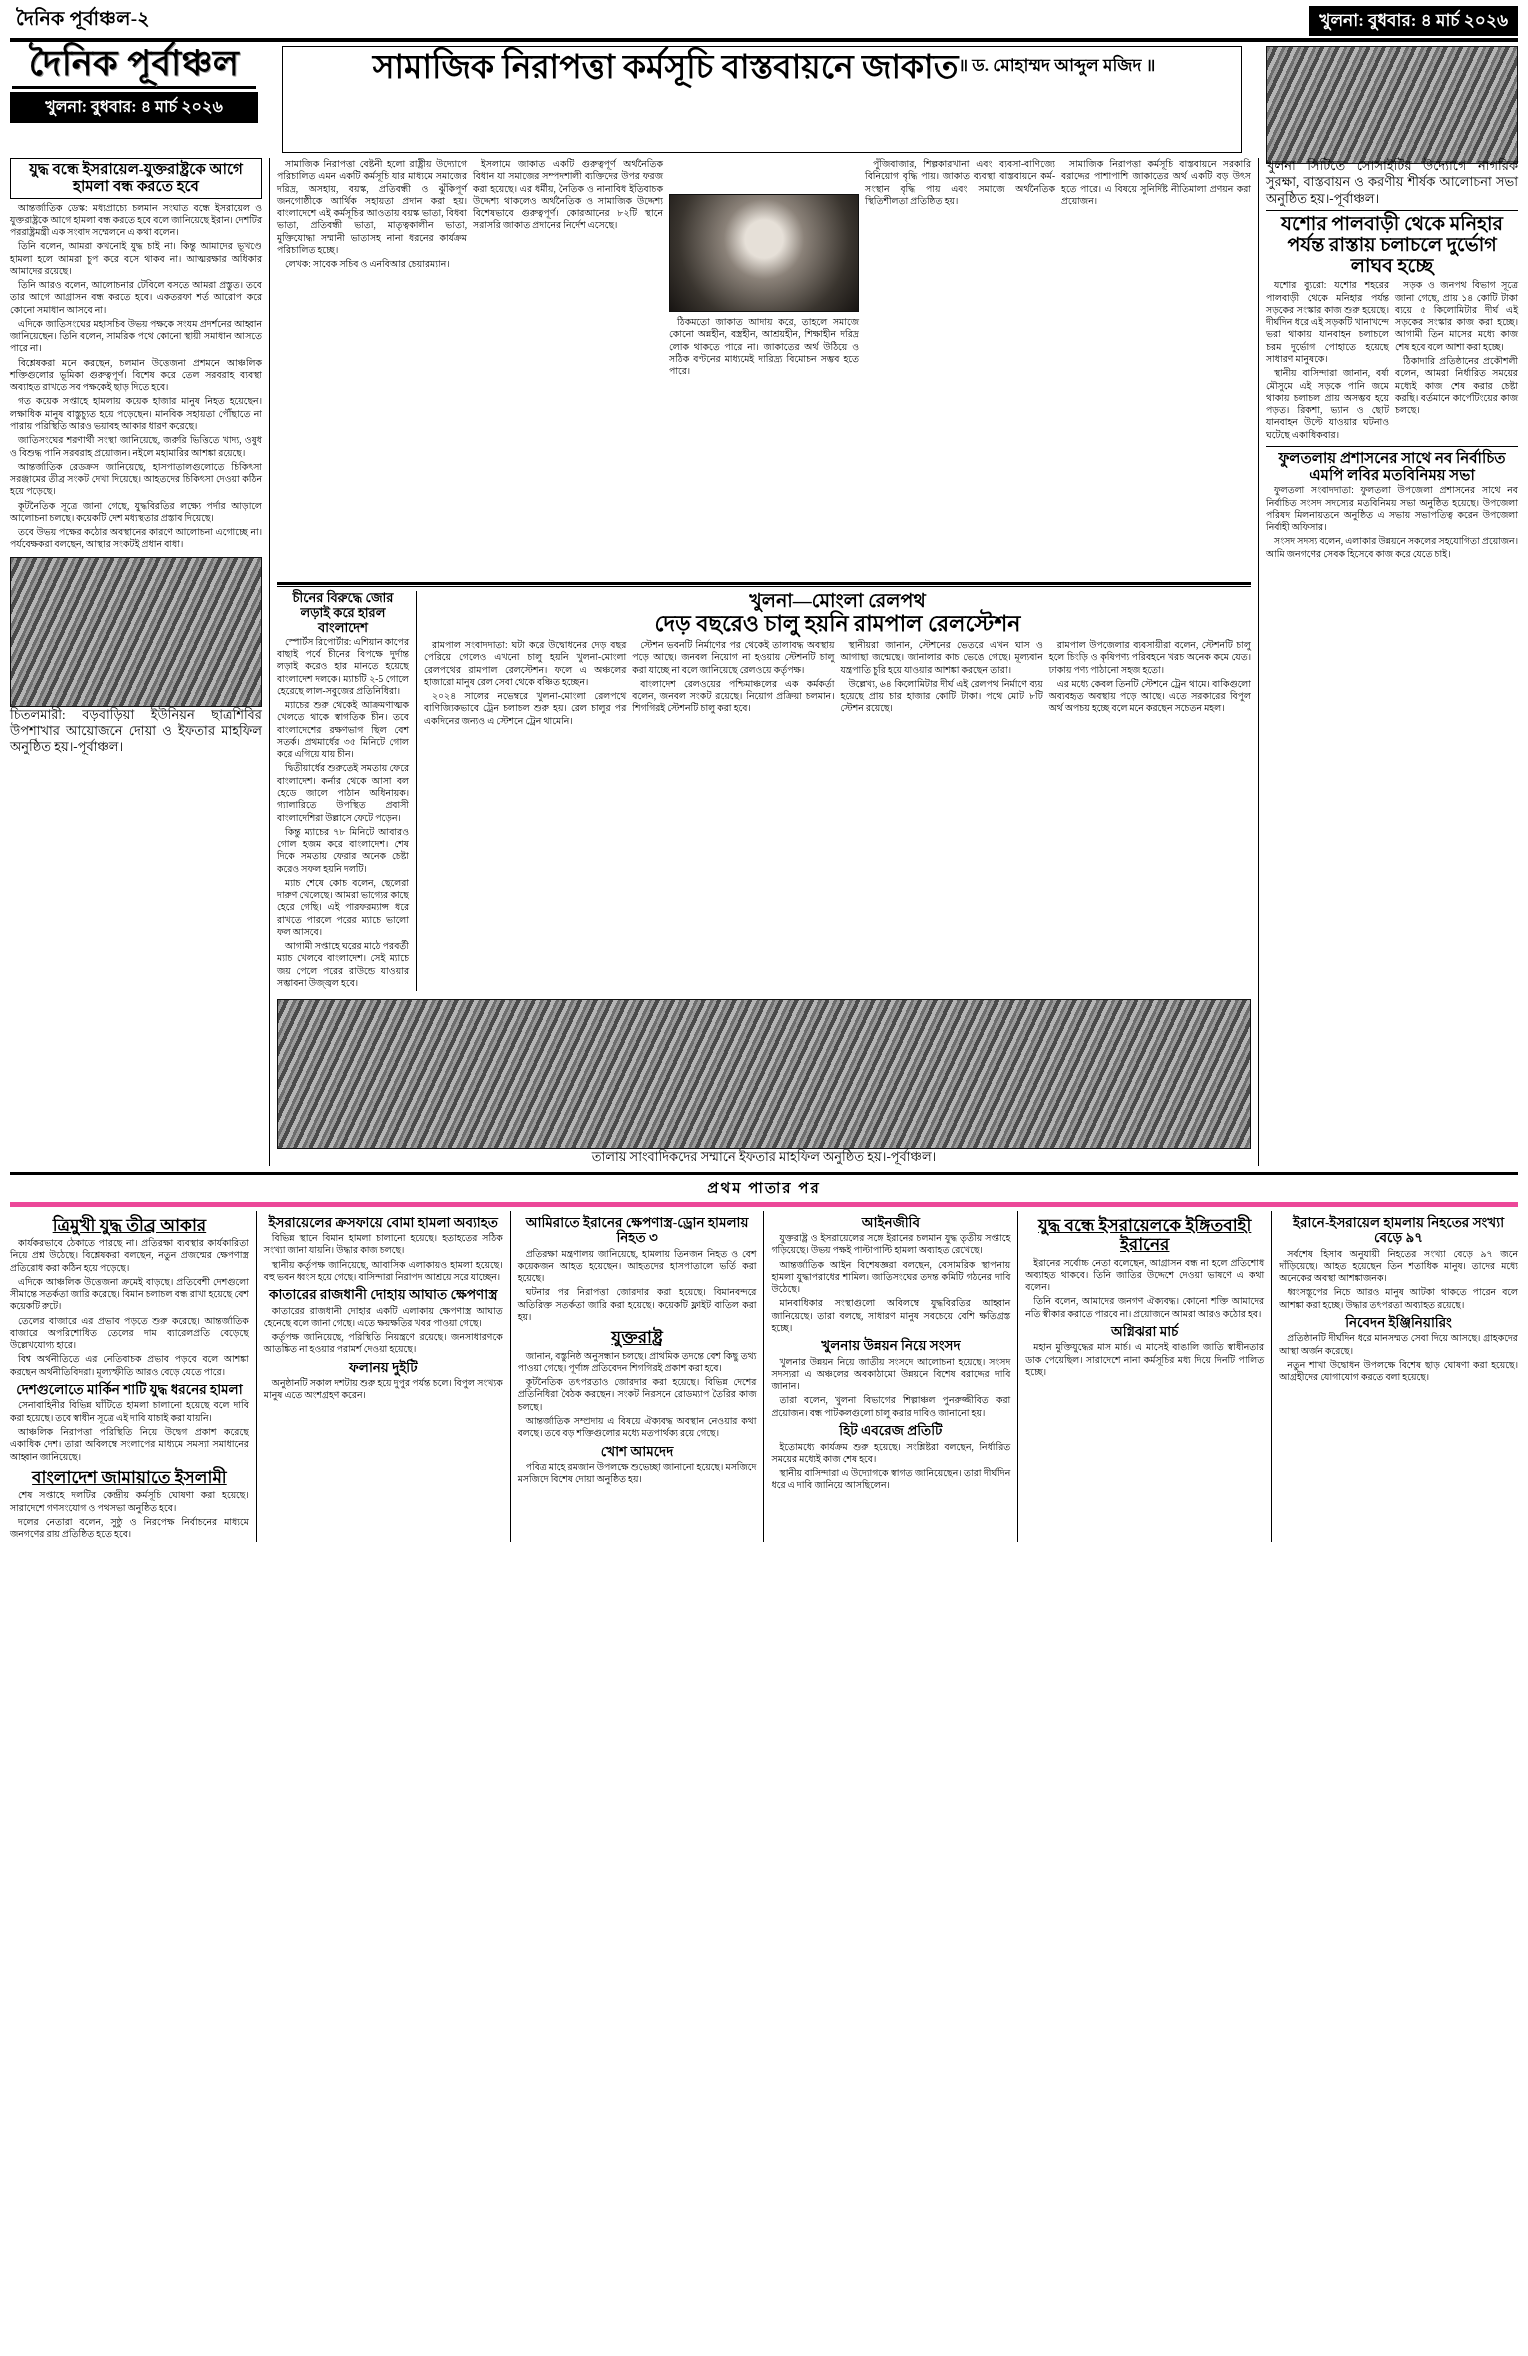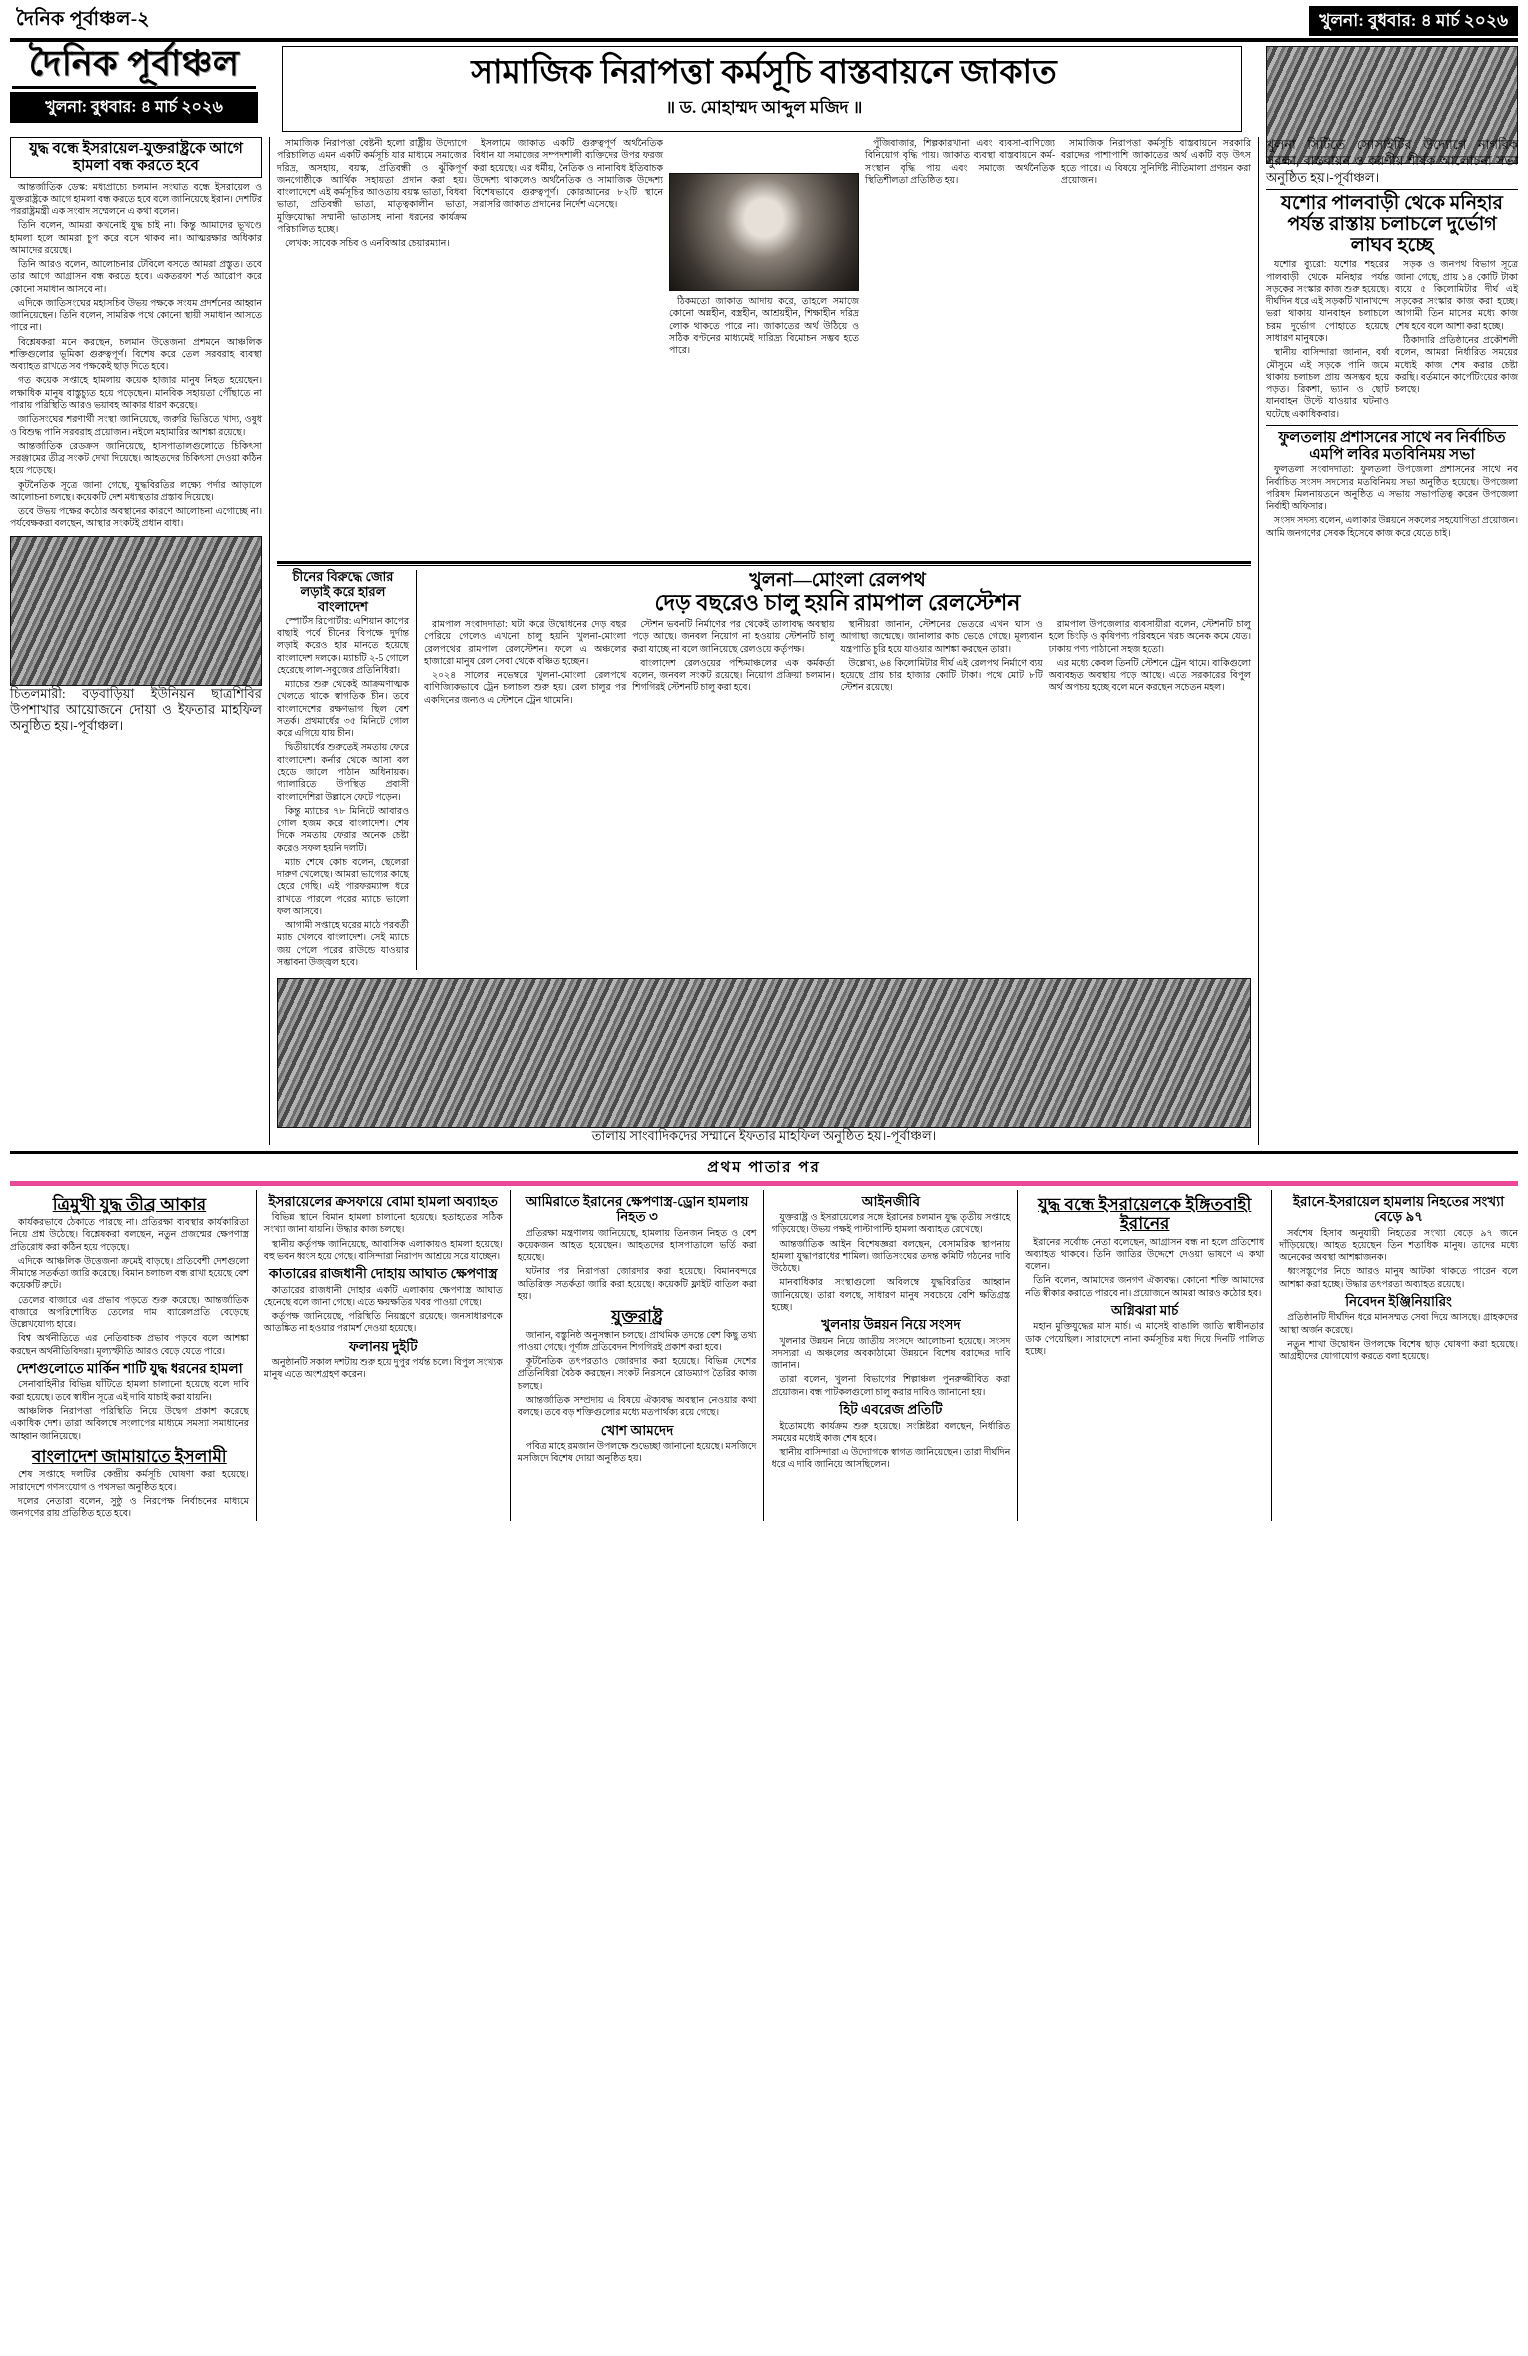--- a/index.html
+++ b/index.html
@@ -19,32 +19,32 @@
   
   .folio {
     display: flex; align-items: flex-end; justify-content: space-between;
     height: 30px;
   }
   .folio-left { font-size: 19px; font-weight: bold; letter-spacing: .3px; padding-left: 6px;}
   .folio-right { background: #000; color: #fff; font-size: 17px; font-weight: bold; padding: 1px 10px; }
   .rule-thick { border-top: 4px solid #000; margin-top: 2px; }
 
   
-  .masthead-row { display: flex; gap: 24px; margin-top: 4px; height: 86px; }
+  .masthead-row { display: flex; gap: 24px; margin-top: 4px; height: 107px; }
   .mast-block { width: 248px; flex: none; text-align: center; }
   .mast-title {
     font-size: 35px; font-weight: bold; letter-spacing: .5px;
     line-height: 1.05; text-shadow: 1px 1px 0 #999;
   }
   .mast-rule { border-top: 3px solid #000; margin: 3px 2px 3px 2px; }
   .mast-date { background: #000; color: #fff; font-size: 16px; font-weight: bold; padding: 2px 4px; }
 
   .lead-head-box {
     flex: 1; border: 1.5px solid #000; padding: 2px 4px 4px 8px;
-    display: flex; flex-direction: column; justify-content: center;
+    display: flex; flex-direction: row; justify-content: center;
   }
   .lead-head {
     font-size: 33px; font-weight: bold; text-align: center; line-height: 1.12;
   }
   .lead-byline { font-size: 17px; font-weight: bold; text-align: center; margin-top: 3px; }
 
   .photo-block { width: 252px; flex: none; }
   .photo {
     width: 100%; background:
       repeating-linear-gradient(115deg,#6e6e6e 0 3px,#9a9a9a 3px 6px,#4a4a4a 6px 10px,#b5b5b5 10px 14px),

